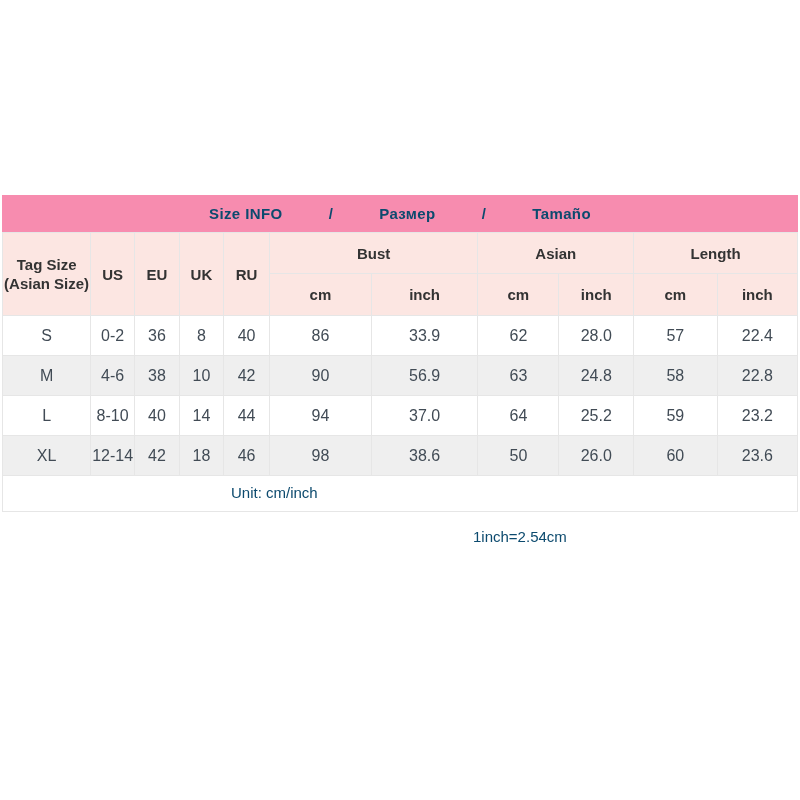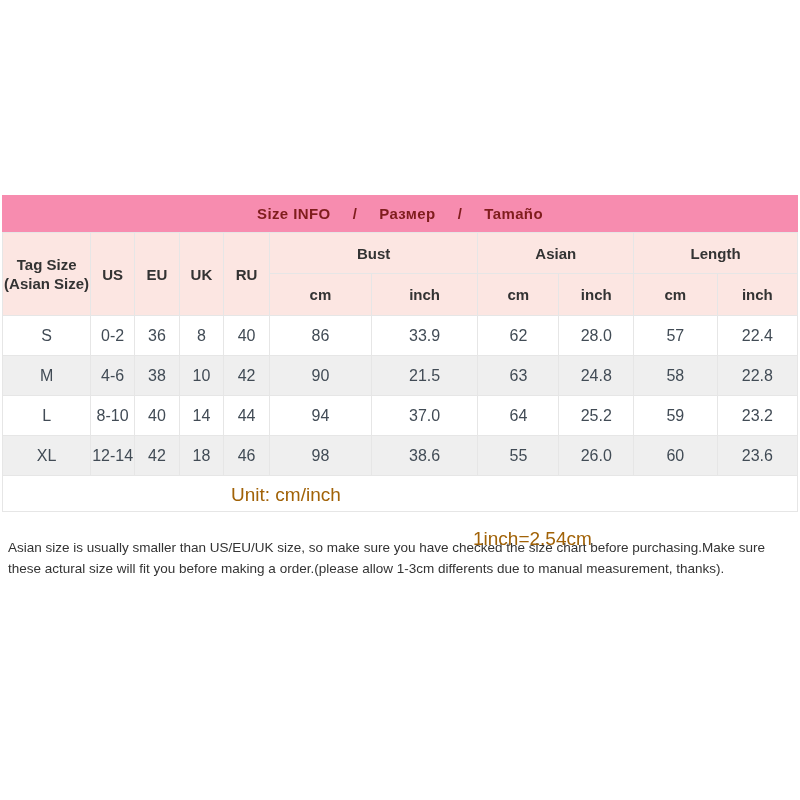--- a/index.html
+++ b/index.html
@@ -6,22 +6,22 @@
   html, body { width: 800px; height: 800px; background: #ffffff; overflow: hidden; }
   body { font-family: "Liberation Sans", sans-serif; }
   .page { padding: 195px 2px 0 2px; }
 
   .titlebar {
     height: 37px;
     background: #f78caf;
     display: flex;
     align-items: center;
     justify-content: center;
-    gap: 22px;
-    color: #7f1d1d;
+    gap: 46px;
+    color: #0c4a6e;
     font-size: 15px;
     font-weight: bold;
     letter-spacing: 0.4px;
   }
 
   table.size-chart {
     width: 100%;
     border-collapse: collapse;
     table-layout: fixed;
     color: #414b55;
@@ -40,22 +40,22 @@
   }
   .size-chart thead tr.group-row th { height: 41px; }
   .size-chart thead tr.unit-row th { height: 42px; }
   .size-chart .tagsize div { line-height: 19px; }
   .size-chart tbody td { height: 40px; font-size: 16px; background: #ffffff; }
   .size-chart tbody tr.alt td { background: #efefef; }
   .size-chart tfoot td { height: 36px; background: #ffffff; }
   .unit-foot {
     position: relative;
     height: 34px;
-    font-size: 19px;
-    color: #a16207;
+    font-size: 15px;
+    color: #0c4a6e;
     text-align: left;
   }
   .unit-foot span { position: absolute; top: 7px; white-space: nowrap; }
   .unit-foot .unit-label { left: 228px; }
   .unit-foot .conversion { left: 470px; margin-top: 44px; }
 
   
   .col-tag { width: 11.1%; }
   .col-us { width: 5.5%; }
   .col-eu { width: 5.65%; }
@@ -140,21 +140,21 @@
         <td>57</td>
         <td>22.4</td>
       </tr>
       <tr class="alt">
         <td>M</td>
         <td>4-6</td>
         <td>38</td>
         <td>10</td>
         <td>42</td>
         <td>90</td>
-        <td>21.5</td>
+        <td>56.9</td>
         <td>63</td>
         <td>24.8</td>
         <td>58</td>
         <td>22.8</td>
       </tr>
       <tr>
         <td>L</td>
         <td>8-10</td>
         <td>40</td>
         <td>14</td>
@@ -167,35 +167,34 @@
         <td>23.2</td>
       </tr>
       <tr class="alt">
         <td>XL</td>
         <td>12-14</td>
         <td>42</td>
         <td>18</td>
         <td>46</td>
         <td>98</td>
         <td>38.6</td>
-        <td>55</td>
+        <td>50</td>
         <td>26.0</td>
         <td>60</td>
         <td>23.6</td>
       </tr>
     </tbody>
     <tfoot>
       <tr>
         <td colspan="11">
           <div class="unit-foot">
             <span class="unit-label">Unit: cm/inch</span>
             <span class="conversion">1inch=2.54cm</span>
           </div>
         </td>
       </tr>
     </tfoot>
   </table>
 
   <div class="note">
-    <div>Asian size is usually smaller than US/EU/UK size, so make sure you have checked the size chart before purchasing.Make sure these actural size will fit you before making a order.(please allow 1-3cm differents due to manual measurement, thanks).</div>
   </div>
 
 </div>
 
 </body></html>

